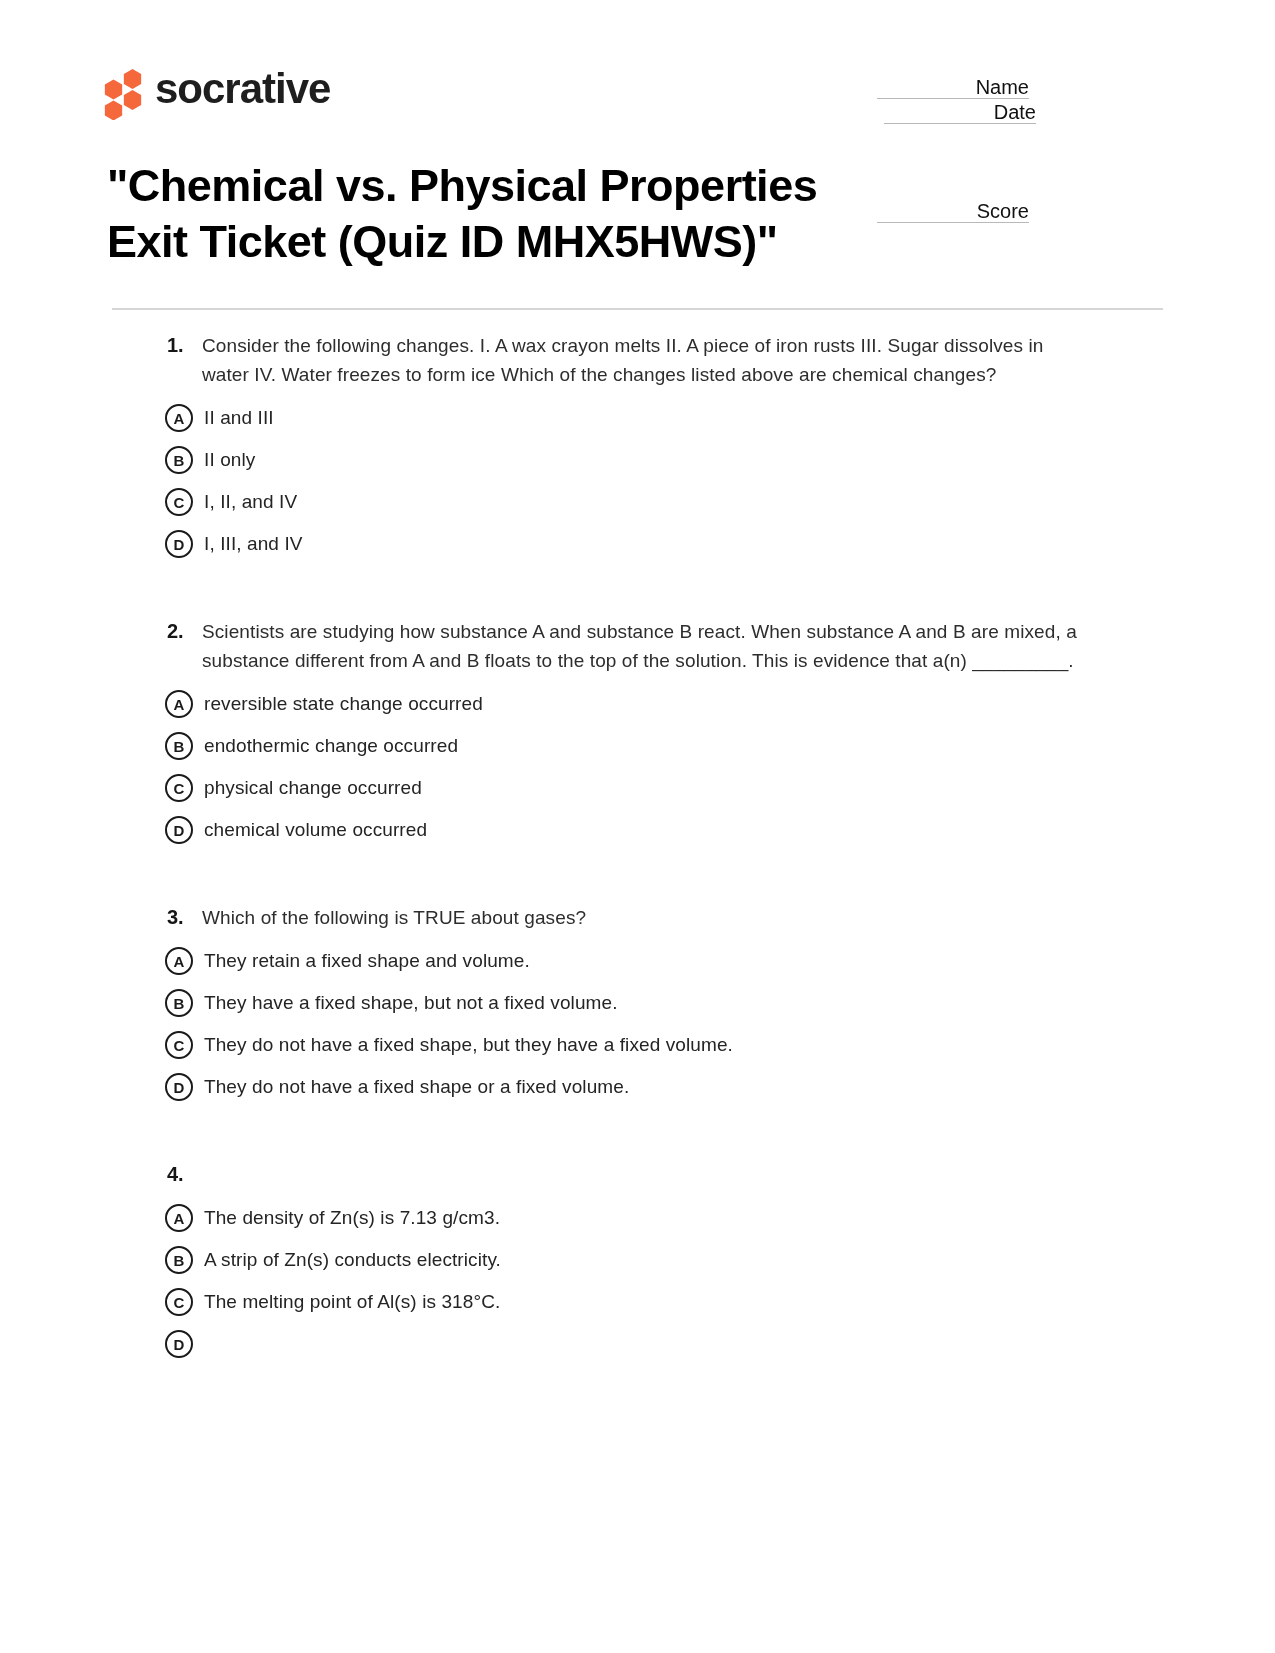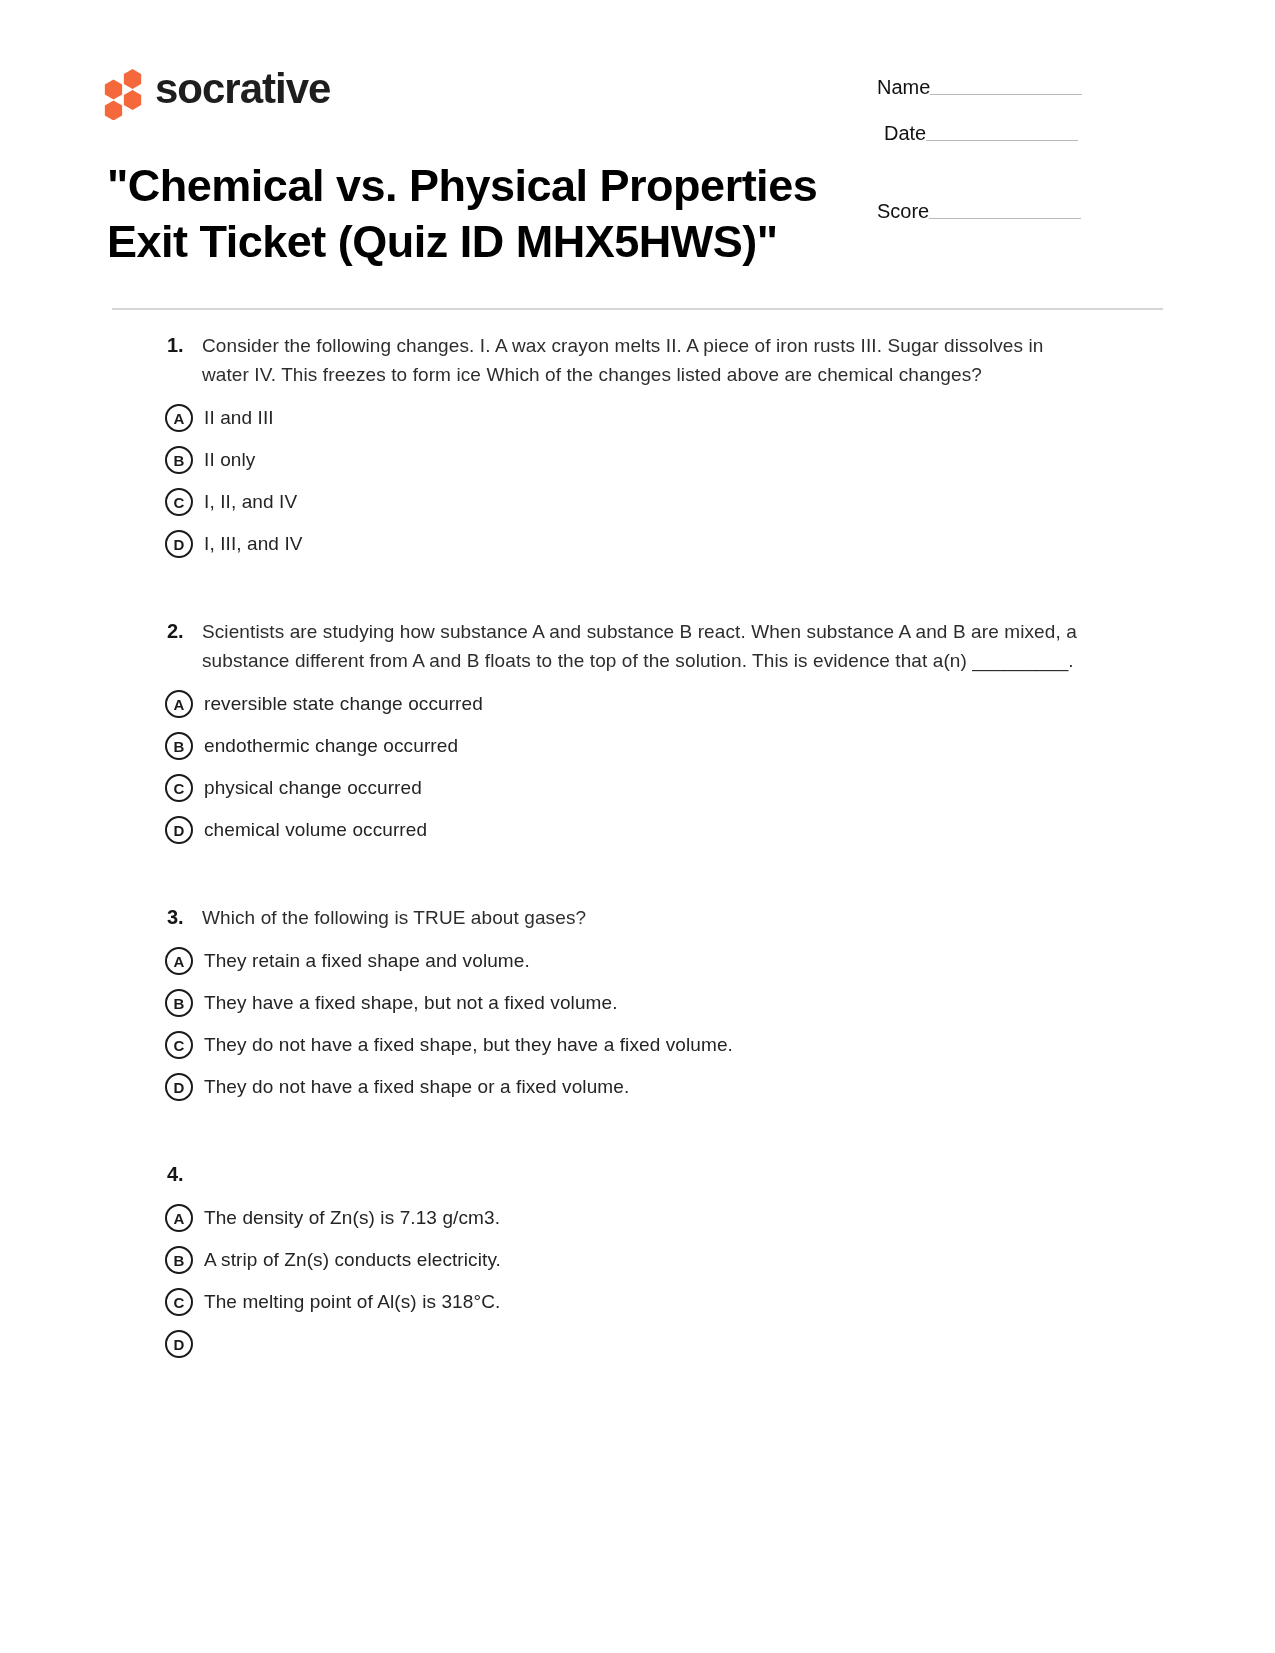--- a/index.html
+++ b/index.html
@@ -28,34 +28,35 @@
     letter-spacing: -1px;
     color: #1e1e1e;
     line-height: 1;
     padding-bottom: 4px;
   }
 
   .fill-row {
     position: absolute;
     display: flex;
     align-items: flex-end;
+    flex-direction: column;
   }
   .fill-label {
     font-size: 20px;
     color: #111;
     line-height: 1.1;
   }
   .fill-line {
     width: 152px;
     height: 1px;
     background: #b9b9b9;
     margin-bottom: 3px;
   }
   #name-row  { left: 877px; top: 76px; }
-  #date-row  { left: 884px; top: 122px; }
+  #date-row  { left: 884px; top: 101px; }
   #score-row { left: 877px; top: 200px; }
 
   .title {
     position: absolute;
     left: 107px;
     top: 158px;
     width: 780px;
     font-size: 45px;
     font-weight: 700;
     color: #000;
@@ -164,21 +165,21 @@
   <span class="fill-label">Score</span>
   <span class="fill-line"></span>
 </div>
 
 <div class="divider"></div>
 
 <div class="questions">
   <div class="question">
     <div class="q-head">
       <span class="q-number">1.</span>
-      <span class="q-text">Consider the following changes. I. A wax crayon melts II. A piece of iron rusts III. Sugar dissolves in water IV. This freezes to form ice Which of the changes listed above are chemical changes?</span>
+      <span class="q-text">Consider the following changes. I. A wax crayon melts II. A piece of iron rusts III. Sugar dissolves in water IV. Water freezes to form ice Which of the changes listed above are chemical changes?</span>
     </div>
     <div class="options">
   <div class="option">
     <span class="opt-circle">A</span>
     <span class="opt-text">II and III</span>
   </div>
 
   <div class="option">
     <span class="opt-circle">B</span>
     <span class="opt-text">II only</span>

